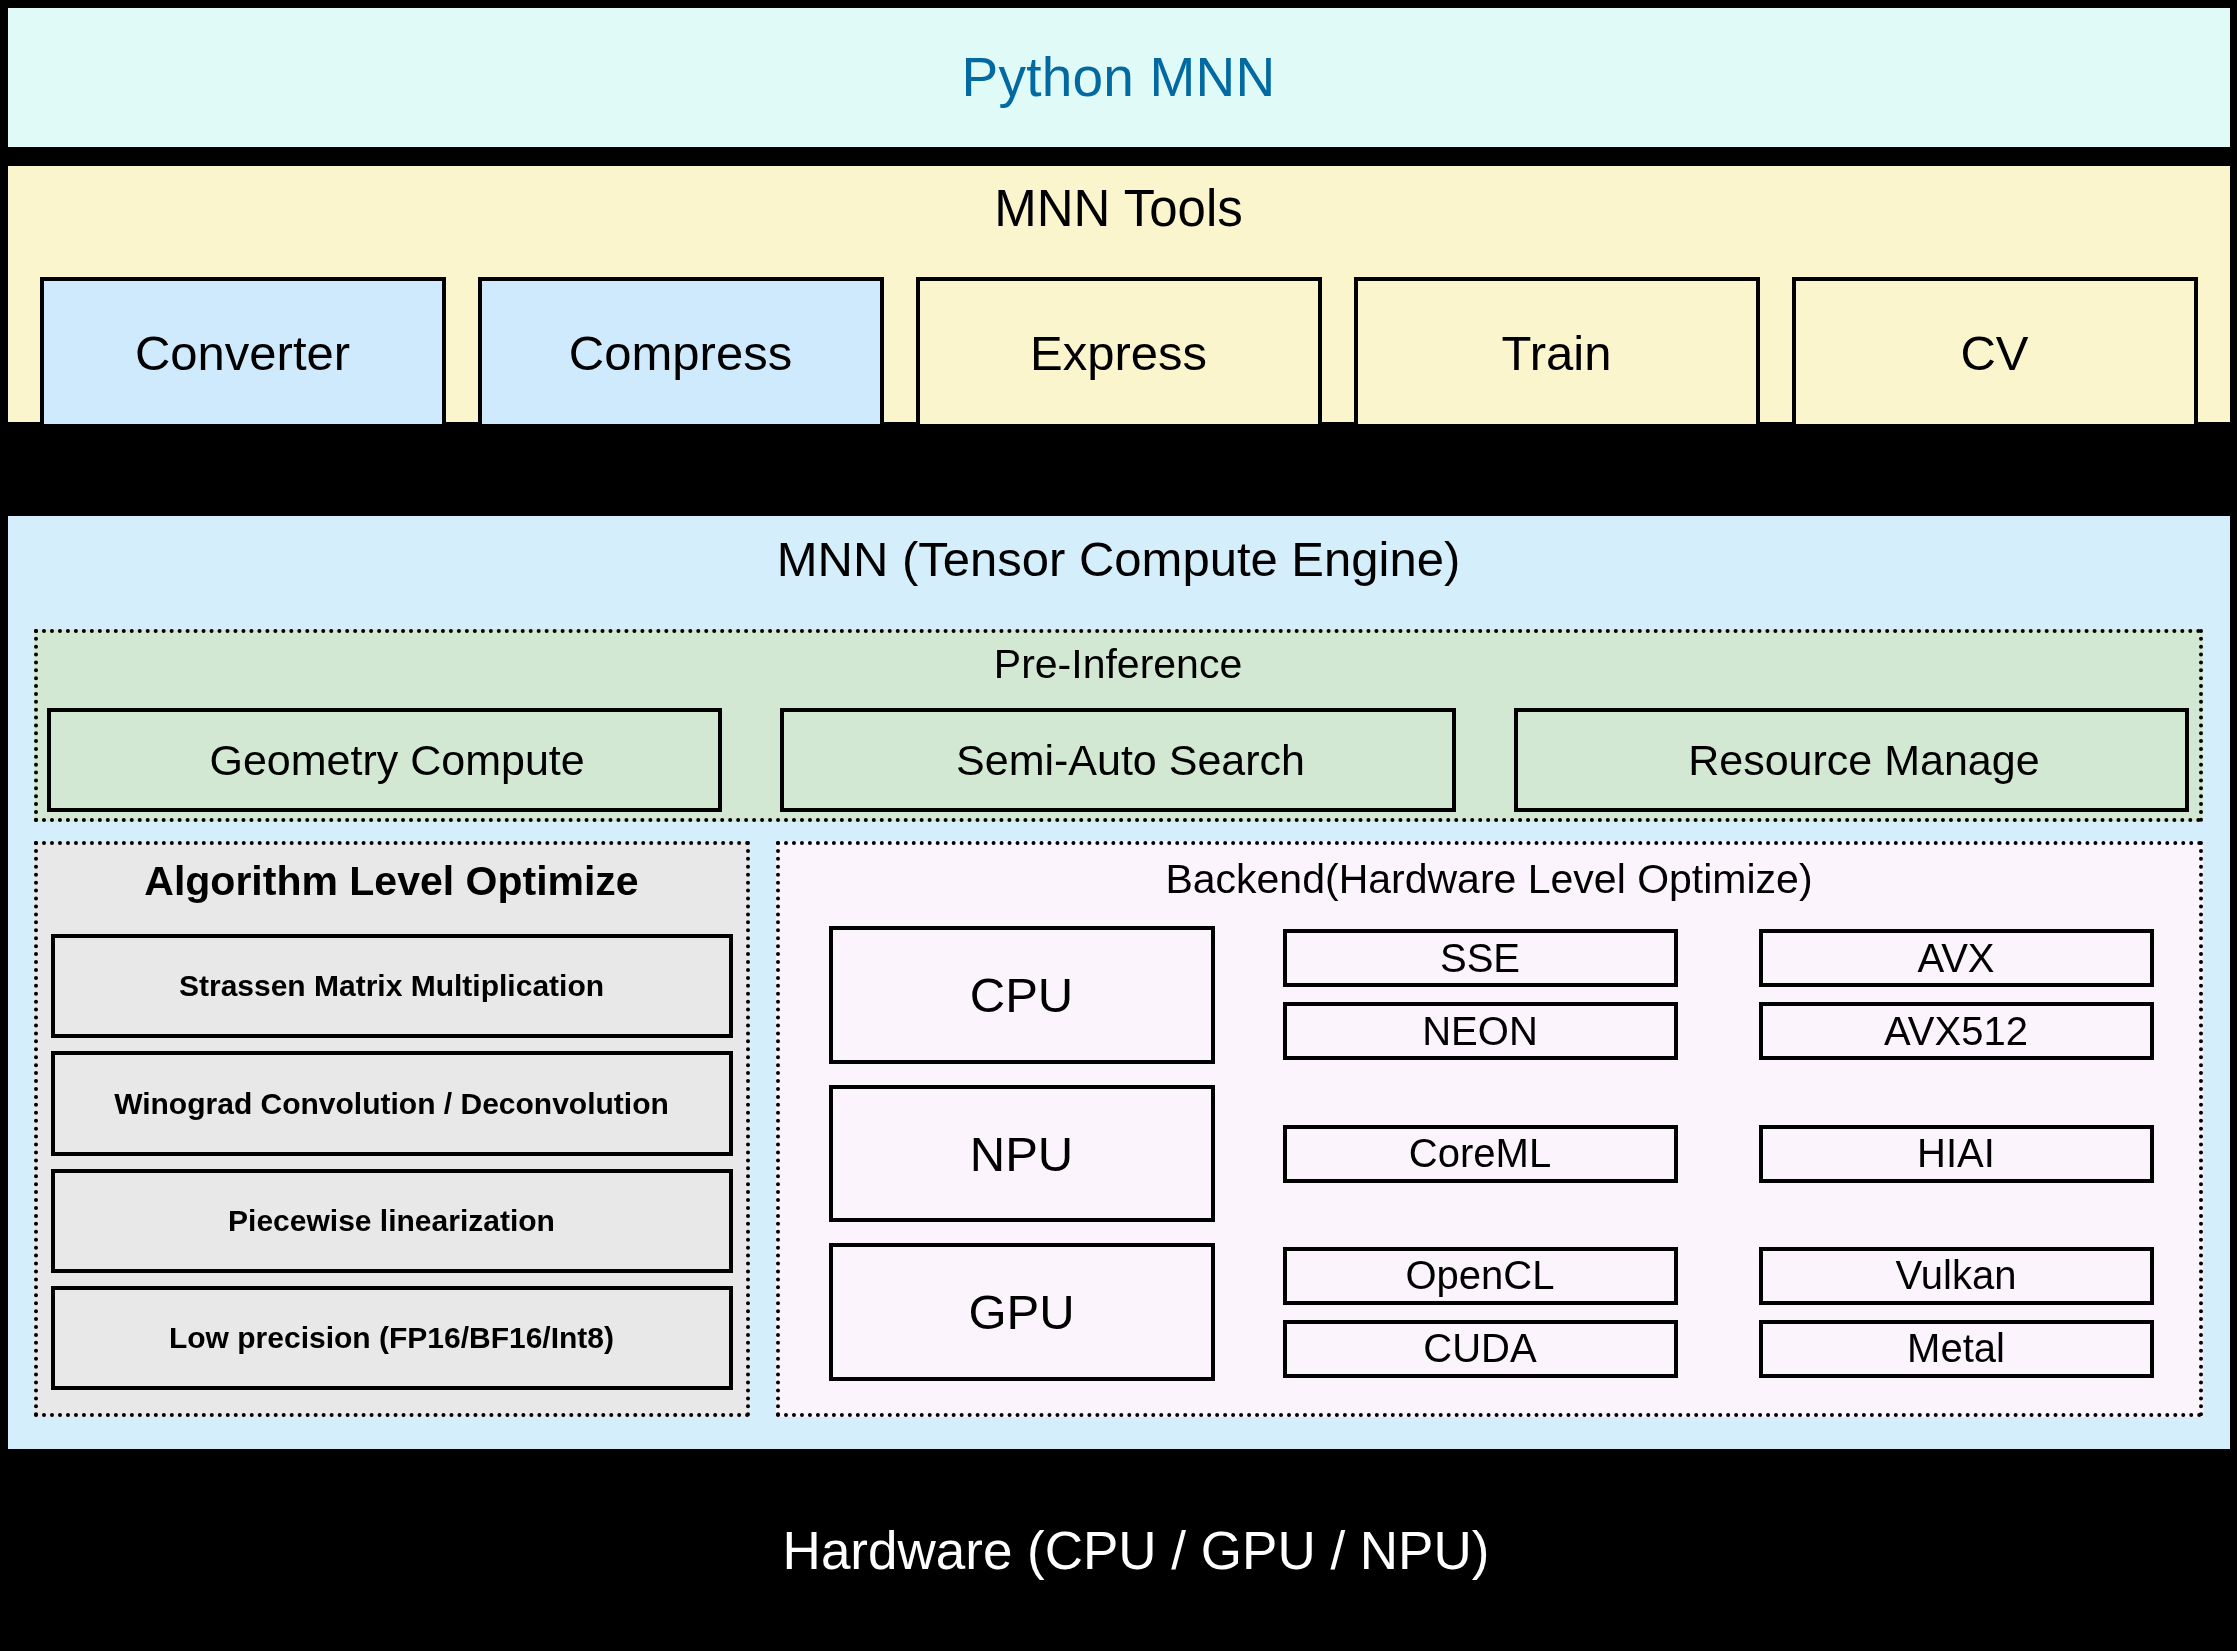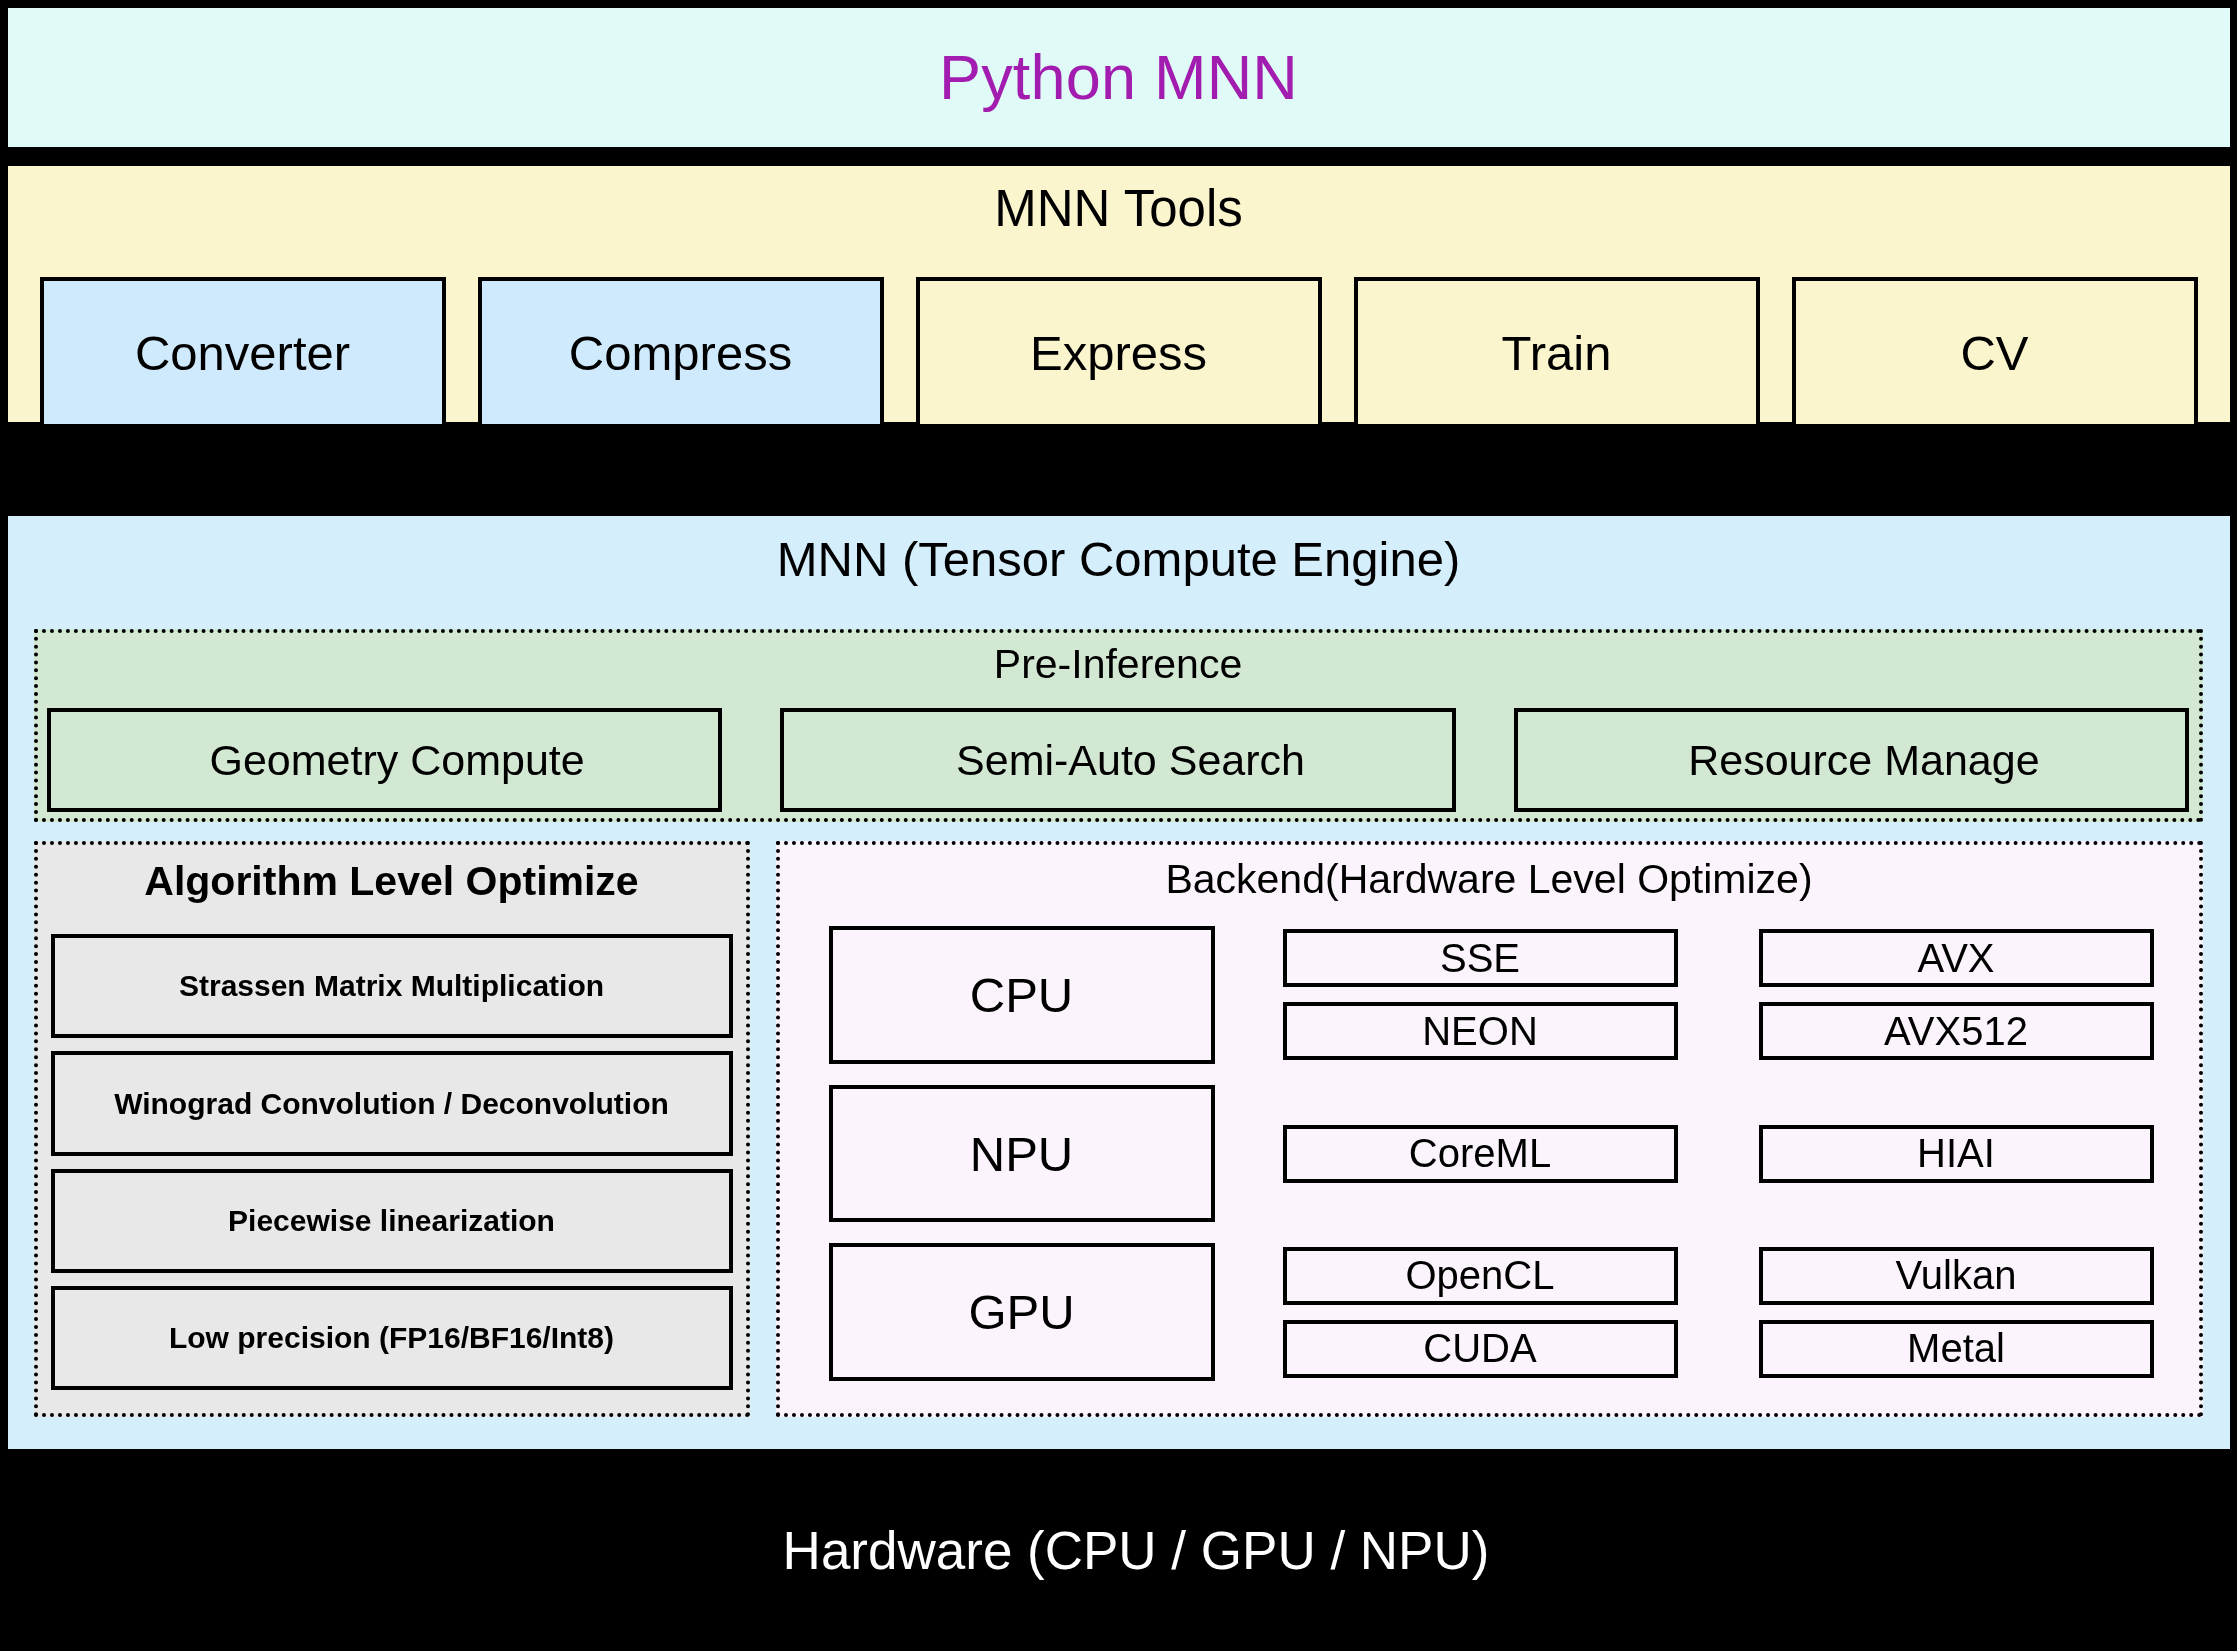--- a/index.html
+++ b/index.html
@@ -30,22 +30,22 @@
     top: 7.5px;
     width: 2222px;
     height: 139px;
     background: #e0faf7;
     display: flex;
     align-items: center;
     justify-content: center;
     box-sizing: border-box;
   }
   .band-python .title {
-    font-size: 63px;
-    color: #a21caf;
+    font-size: 55px;
+    color: #0369a1;
     letter-spacing: 0.2px;
   }
 
   
   .band-tools {
     position: absolute;
     left: 7.5px;
     top: 166px;
     width: 2222px;
     height: 256px;

